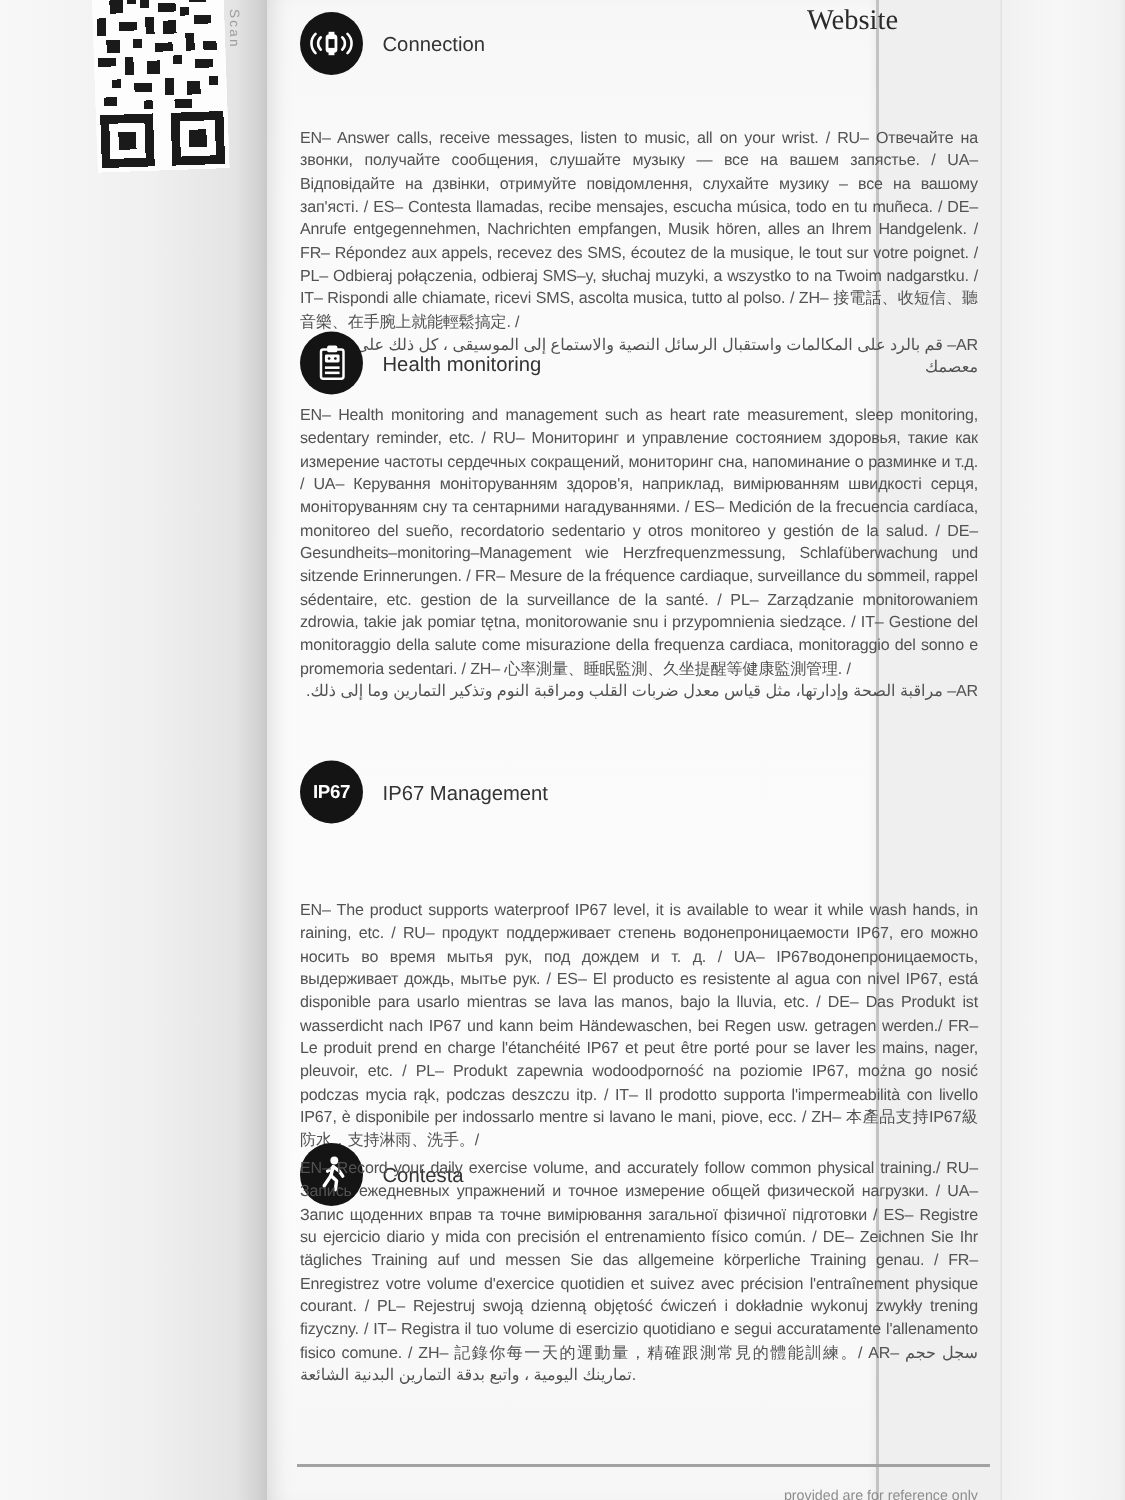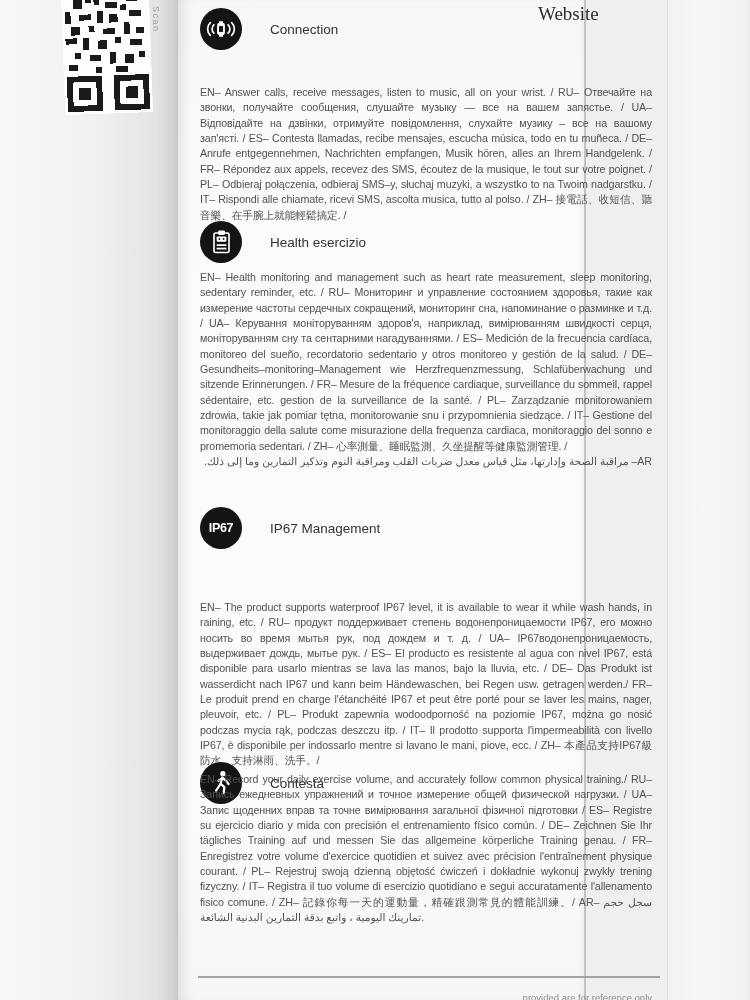--- a/index.html
+++ b/index.html
@@ -19,21 +19,21 @@
     background:linear-gradient(180deg,#f7f7f7,#fafafa 15%,#fbfbfb 80%,#f6f6f6);
     border-right:2px solid #c3c3c3;
     box-shadow:inset 12px 0 14px -9px rgba(0,0,0,.12), inset -5px 0 6px -4px rgba(0,0,0,.05); }
   .right-strip { position:absolute; left:667px; top:0; width:83px; height:1000px;
     border-left:1px solid #e2e2e2;
     background:linear-gradient(90deg,#f1f1f1,#f7f7f7 45%,#f1f1f1 95%,#e9e9e9); }
 
   .website-title { position:absolute; left:360px; top:3px; font-family:"Liberation Serif",serif;
     font-size:19px; color:#2b2b2b; }
 
-  .sec-header { position:absolute; left:22px; display:flex; align-items:center; gap:28px; }
+  .sec-header { position:absolute; left:22px; display:flex; align-items:center; gap:13px; }
   .icon-circle { width:42px; height:42px; border-radius:50%; background:#141414; flex:none;
     display:flex; align-items:center; justify-content:center;text-align:right; }
   .ip67-text { color:#fff; font-weight:bold; font-size:12.5px; letter-spacing:-0.3px; }
   .sec-title { font-size:13.5px; color:#333; }
 
   .sec-body { position:absolute; left:22px; width:452px; font-size:10.7px; line-height:15.35px;
     color:#525252; text-align:justify; letter-spacing:-0.1px; }
   .ar-line { direction:rtl; text-align:right; }
 
   .rule { position:absolute; left:20px; top:976px; width:462px; height:2px; background:#a2a2a2; }
@@ -107,35 +107,36 @@
           <rect x="17.4" y="9.6" width="5.2" height="3.4" fill="#fff"></rect>
           <rect x="17.4" y="27" width="5.2" height="3.4" fill="#fff"></rect>
           <rect x="14.8" y="11.8" width="10.4" height="16.4" rx="3.2" fill="#fff"></rect>
           <rect x="17.3" y="16.1" width="5.4" height="7.8" fill="#141414"></rect>
         </svg>
       </div>
       <div class="sec-title">Connection</div>
     </div>
     <div class="sec-body" style="top:61px;margin-top:24px;">
       <div>EN– Answer calls, receive messages, listen to music, all on your wrist. / RU– Отвечайте на звонки, получайте сообщения, слушайте музыку — все на вашем запястье. / UA– Відповідайте на дзвінки, отримуйте повідомлення, слухайте музику – все на вашому зап'ясті. / ES– Contesta llamadas, recibe mensajes, escucha música, todo en tu muñeca. / DE– Anrufe entgegennehmen, Nachrichten empfangen, Musik hören, alles an Ihrem Handgelenk. / FR– Répondez aux appels, recevez des SMS, écoutez de la musique, le tout sur votre poignet. / PL– Odbieraj połączenia, odbieraj SMS–y, słuchaj muzyki, a wszystko to na Twoim nadgarstku. / IT– Rispondi alle chiamate, ricevi SMS, ascolta musica, tutto al polso. / ZH– 接電話、收短信、聽音樂、在手腕上就能輕鬆搞定. /</div>
+      <div class="ar-line" dir="rtl">AR– قم بالرد على المكالمات واستقبال الرسائل النصية والاستماع إلى الموسيقى ، كل ذلك على معصمك</div>
     </div>
 
     <div class="sec-header" style="top:221px;">
       <div class="icon-circle">
         <svg width="27" height="30" viewBox="0 0 36 40">
           <rect x="8" y="8" width="20" height="26" rx="2" fill="none" stroke="#fff" stroke-width="2.2"></rect>
           <rect x="13.5" y="4.5" width="9" height="6" rx="1.5" fill="#fff"></rect>
           <rect x="11.5" y="12.5" width="13" height="7" rx="1.2" fill="#fff"></rect>
           <circle cx="15.2" cy="16" r="1.2" fill="#141414"></circle>
           <circle cx="20.8" cy="16" r="1.2" fill="#141414"></circle>
           <rect x="11.5" y="23" width="13" height="2.3" fill="#fff"></rect>
           <rect x="11.5" y="27.6" width="13" height="2.3" fill="#fff"></rect>
         </svg>
       </div>
-      <div class="sec-title">Health esercizio</div>
+      <div class="sec-title">Health monitoring</div>
     </div>
     <div class="sec-body" style="top:270px;">
       <div>EN– Health monitoring and management such as heart rate measurement, sleep monitoring, sedentary reminder, etc. / RU– Мониторинг и управление состоянием здоровья, такие как измерение частоты сердечных сокращений, мониторинг сна, напоминание о разминке и т.д. / UA– Керування моніторуванням здоров'я, наприклад, вимірюванням швидкості серця, моніторуванням сну та сентарними нагадуваннями. / ES– Medición de la frecuencia cardíaca, monitoreo del sueño, recordatorio sedentario y otros monitoreo y gestión de la salud. / DE– Gesundheits–monitoring–Management wie Herzfrequenzmessung, Schlafüberwachung und sitzende Erinnerungen. / FR– Mesure de la fréquence cardiaque, surveillance du sommeil, rappel sédentaire, etc. gestion de la surveillance de la santé. / PL– Zarządzanie monitorowaniem zdrowia, takie jak pomiar tętna, monitorowanie snu i przypomnienia siedzące. / IT– Gestione del monitoraggio della salute come misurazione della frequenza cardiaca, monitoraggio del sonno e promemoria sedentari. / ZH– 心率測量、睡眠監測、久坐提醒等健康監測管理. /</div>
       <div class="ar-line" dir="rtl">AR– مراقبة الصحة وإدارتها، مثل قياس معدل ضربات القلب ومراقبة النوم وتذكير التمارين وما إلى ذلك.</div>
     </div>
 
     <div class="sec-header" style="top:507px;">
       <div class="icon-circle">
         <span class="ip67-text">IP67</span>
       </div>

